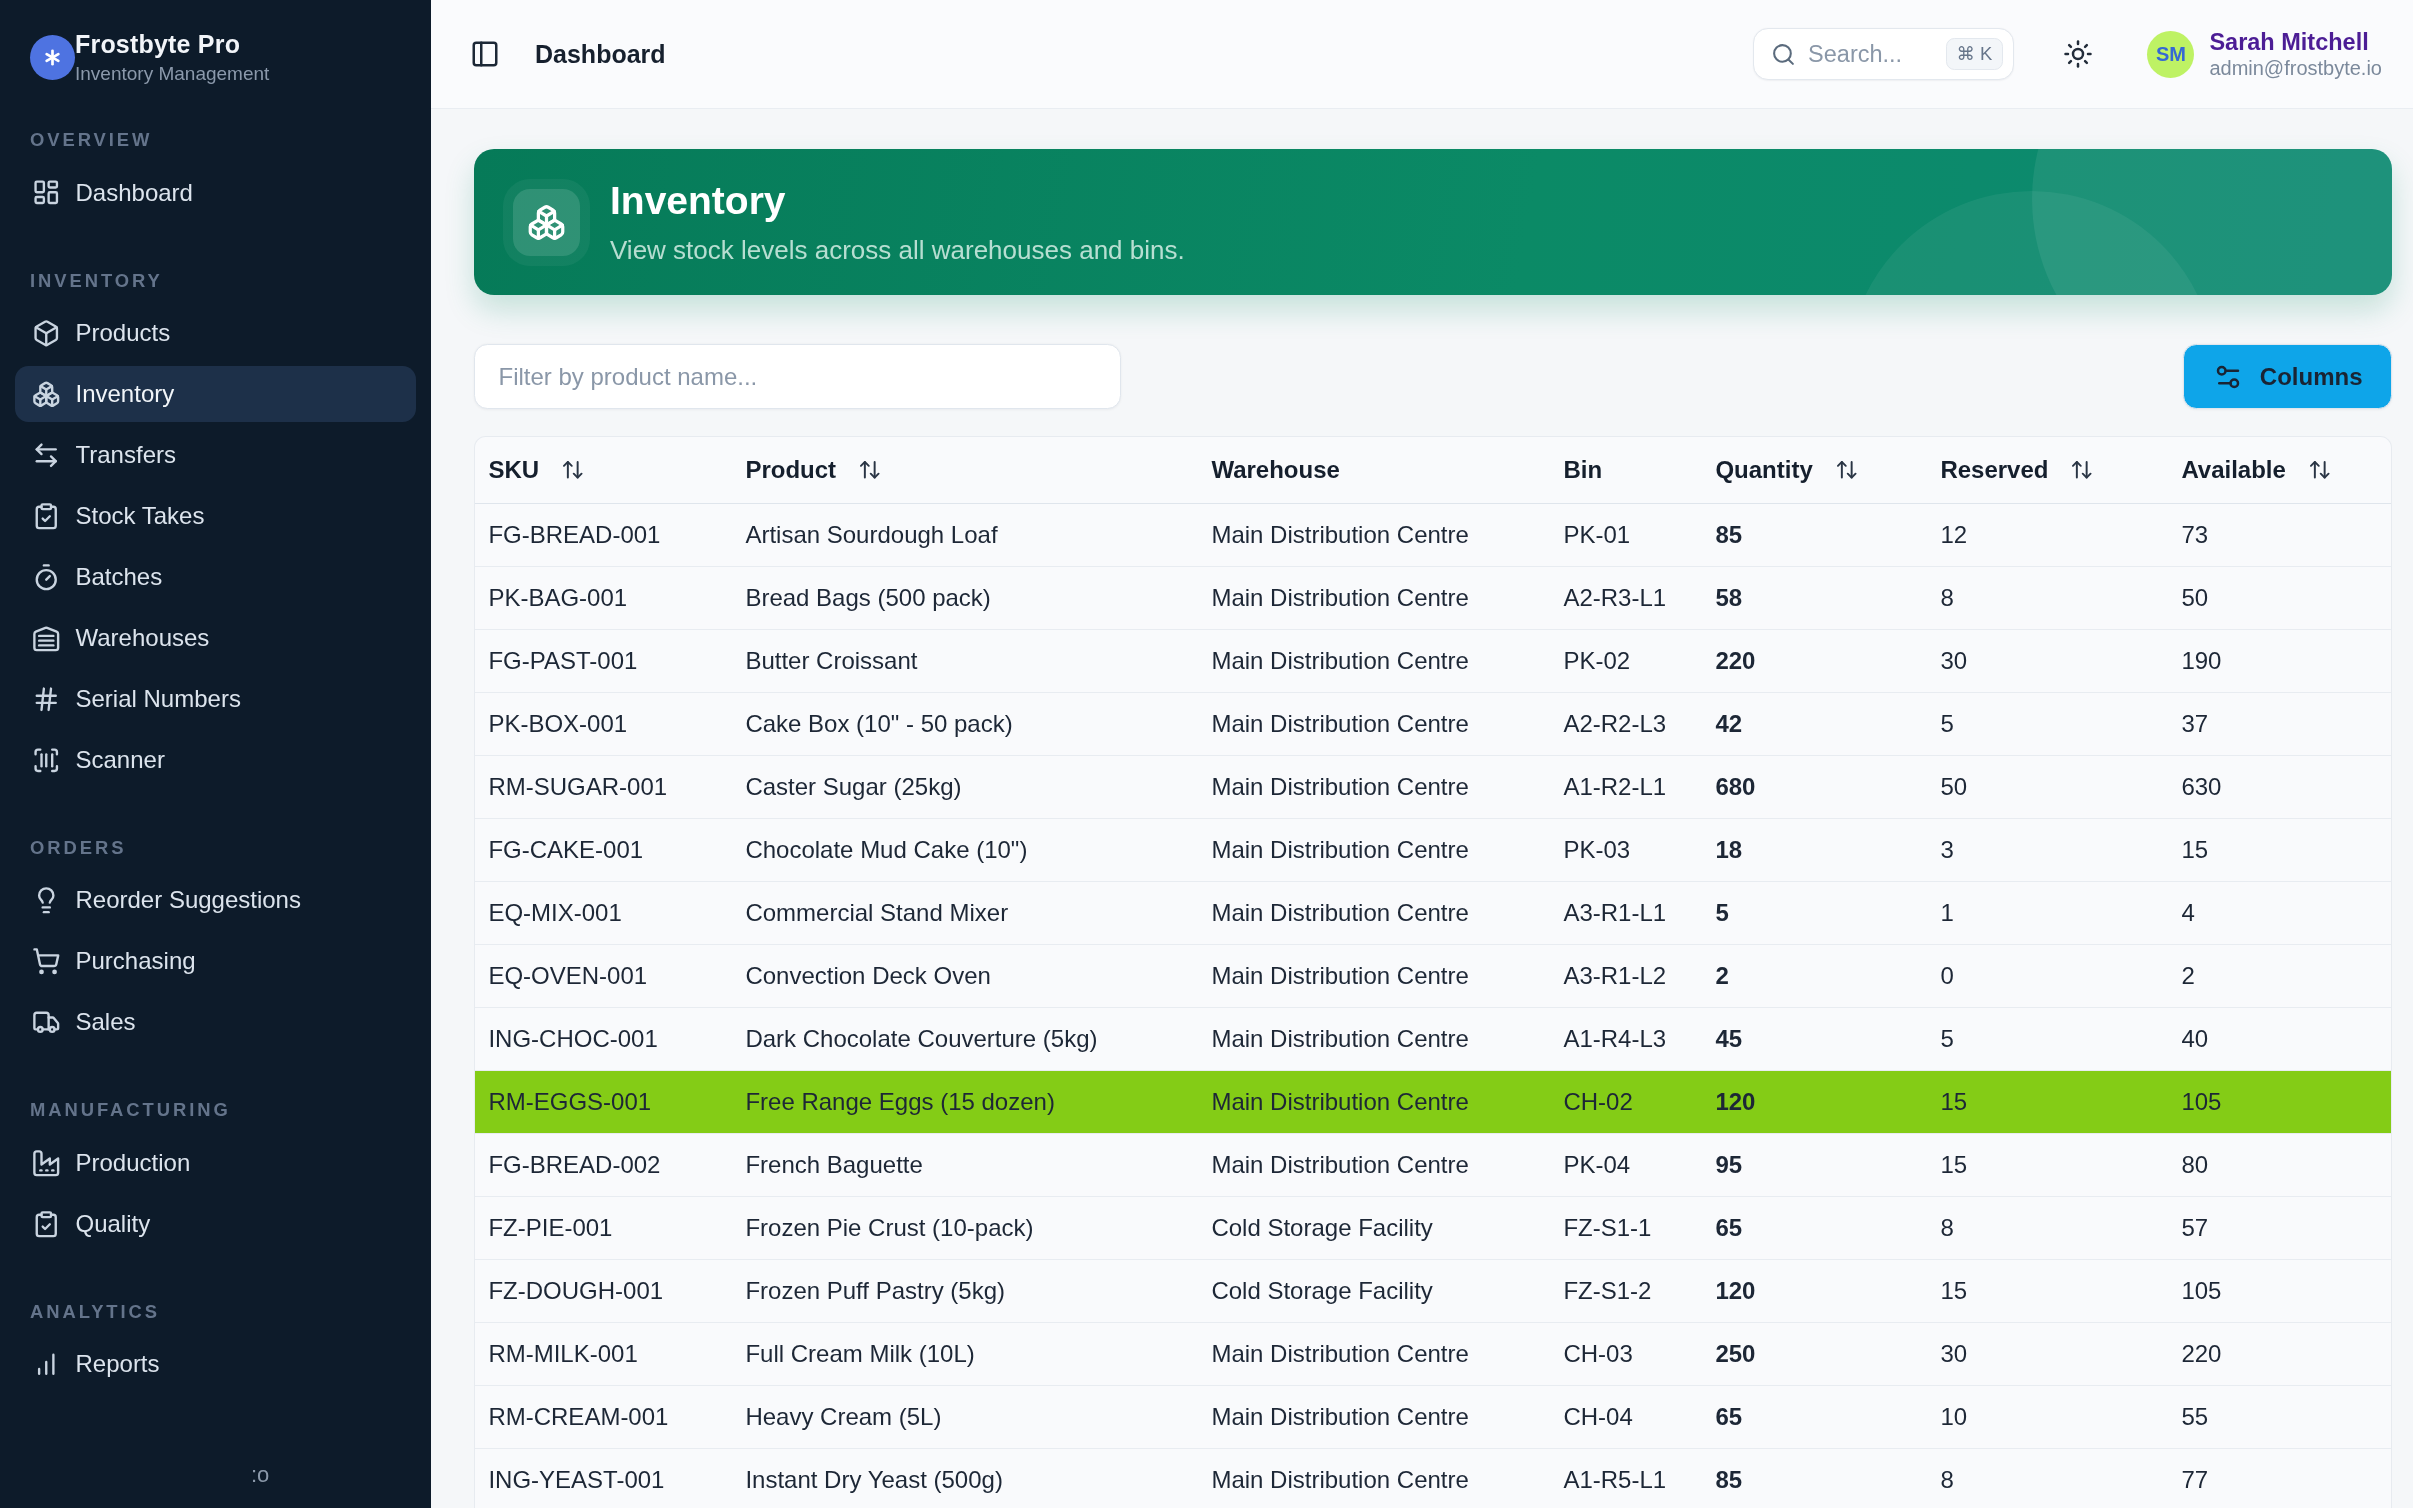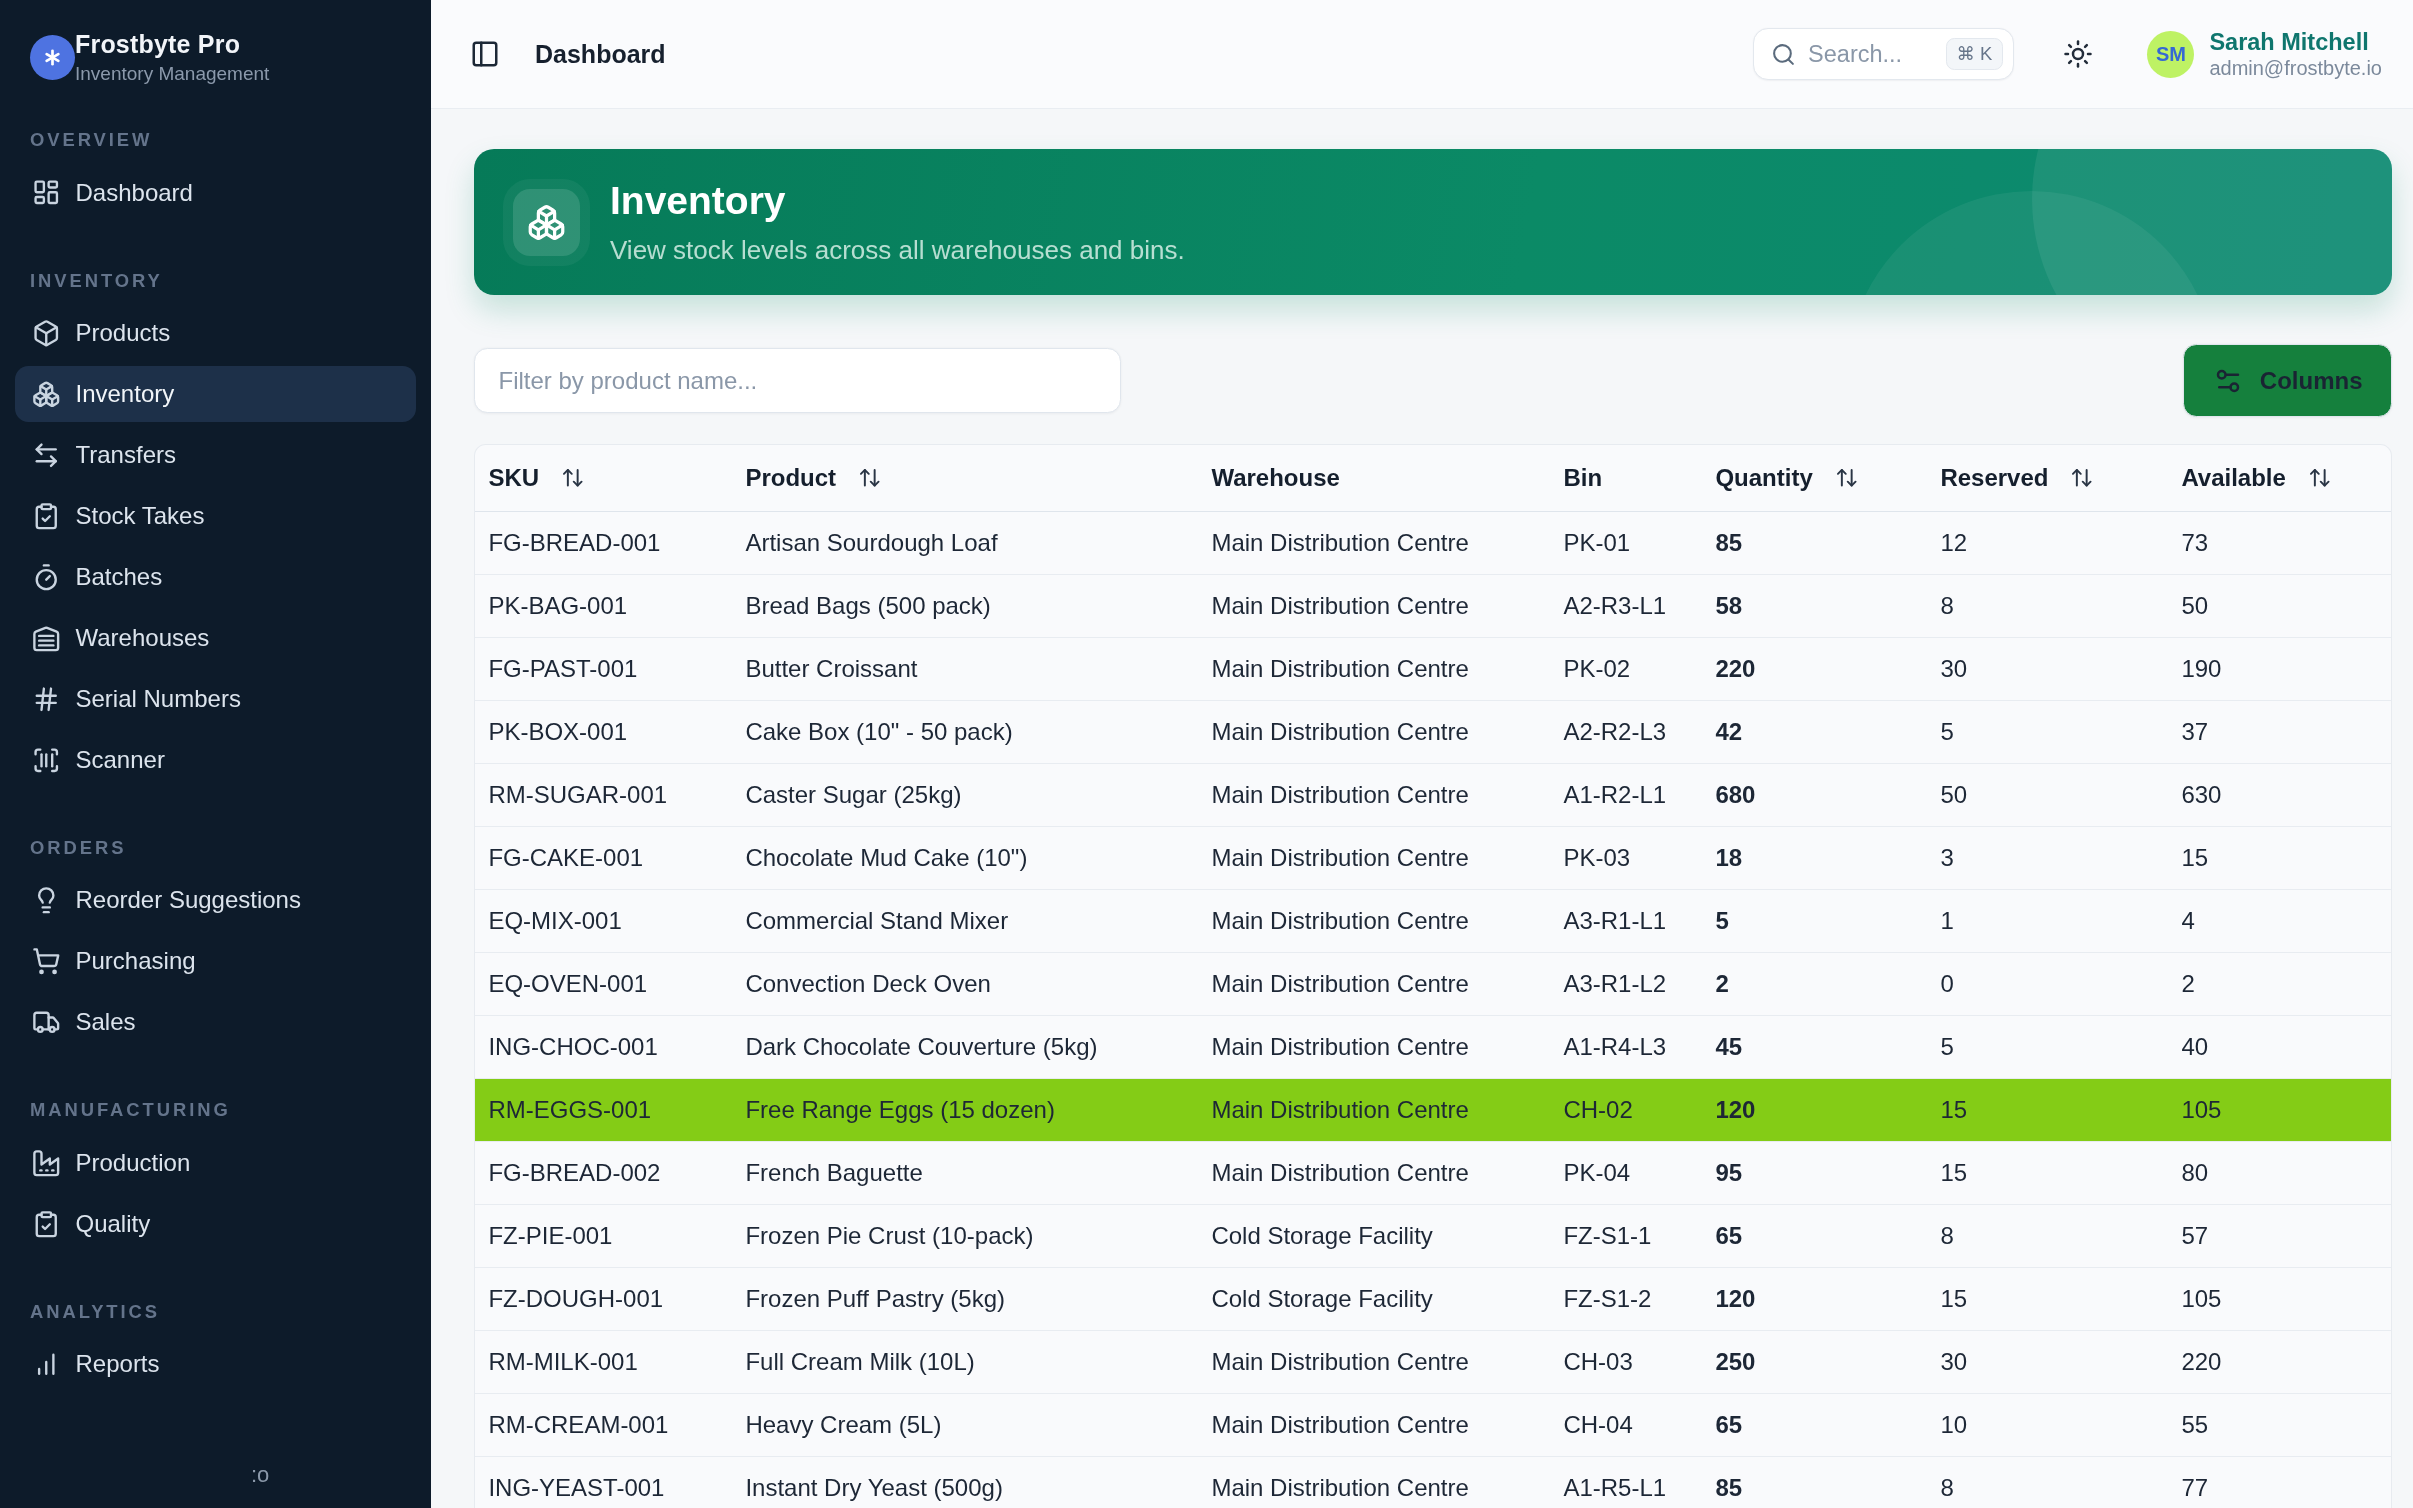--- a/index.html
+++ b/index.html
@@ -39,21 +39,21 @@
     box-shadow:0 0.8px 1.7px rgba(16,24,40,.05); cursor:text; }
   .searchbox svg { width:25px; height:25px; color:#5b6b7d; flex:none; }
   .search-ph { font-size:23.5px; color:#8a97a8; flex:1; white-space:nowrap; }
   .kbd { font-size:18.4px; color:#66758a; background:#f3f6f9; border:1.7px solid #e3e8ee;
     border-radius:8.4px; padding:4.2px 10px; white-space:nowrap; }
   .sun-btn { margin-left:49px; background:none; border:none; display:flex; cursor:pointer; }
   .sun-btn svg { width:30px; height:30px; color:#222c3a; }
   .user { display:flex; align-items:center; gap:15px; margin-left:54px; cursor:pointer; }
   .avatar { width:47px; height:47px; border-radius:50%; background:#bef264; color:#3568d4;
     font-size:20px; font-weight:700; display:flex; align-items:center; justify-content:center; }
-  .user-name { font-size:23.5px; font-weight:700; color:#0f766e; line-height:1.2; }
+  .user-name { font-size:23.5px; font-weight:700; color:#4c1d95; line-height:1.2; }
   .user-email { font-size:20px; color:#7b899b; line-height:1.2; }
 
   .content { flex:1; background:#f5f7f9; position:relative; overflow:hidden; }
 
   
   .banner { margin:40px 24px 0 43px; height:146px; border-radius:20px; position:relative;
     overflow:hidden; display:flex; align-items:center; padding:0 39px;
     background:linear-gradient(100deg,#067a58 0%,#0b8a66 55%,#0d8a72 100%);
     box-shadow:0 15px 30px rgba(10,138,102,.20); }
   .banner-circle1 { position:absolute; right:-42px; top:-151px; width:402px; height:402px;
@@ -67,21 +67,21 @@
   .banner-text { margin-left:30px; position:relative; z-index:1; }
   .banner-title { font-size:39px; font-weight:700; color:#fff; }
   .banner-sub { font-size:26px; color:rgba(233,249,242,.78); margin-top:12px; }
 
   
   .toolbar { display:flex; align-items:center; justify-content:space-between;
     margin:49px 24px 0 43px; }
   .filter { width:647px; height:65px; background:#fff; border:1.7px solid #e0e6ed;
     border-radius:13.4px; display:flex; align-items:center; padding:0 23.5px; font-size:24px;
     color:#8a97a8; box-shadow:0 0.8px 2.5px rgba(16,24,40,.05); cursor:text; }
-  .columns-btn { height:73px; padding:0 28.5px; background:#15803d; border:1.7px solid #e0e6ed;
+  .columns-btn { height:65px; padding:0 28.5px; background:#0ea5e9; border:1.7px solid #e0e6ed;
     border-radius:13.4px; display:flex; align-items:center; gap:17px; font-size:24px;
     font-weight:600; color:#1a2433; box-shadow:0 0.8px 2.5px rgba(16,24,40,.05); cursor:pointer; }
   .columns-btn svg { width:30px; height:30px; color:#1a2433; }
 
   
   .table { margin:27px 24px 0 43px; border:1.7px solid #e7ebf0; border-bottom:none;
     border-radius:11.7px 11.7px 0 0; overflow:hidden; background:#f9fafc; }
   .thead, .tr { display:grid; grid-template-columns:257px 466px 352px 152px 225px 241px 223px;
     align-items:center; }
   .thead { height:67px; border-bottom:1.7px solid #dfe5ec; }

